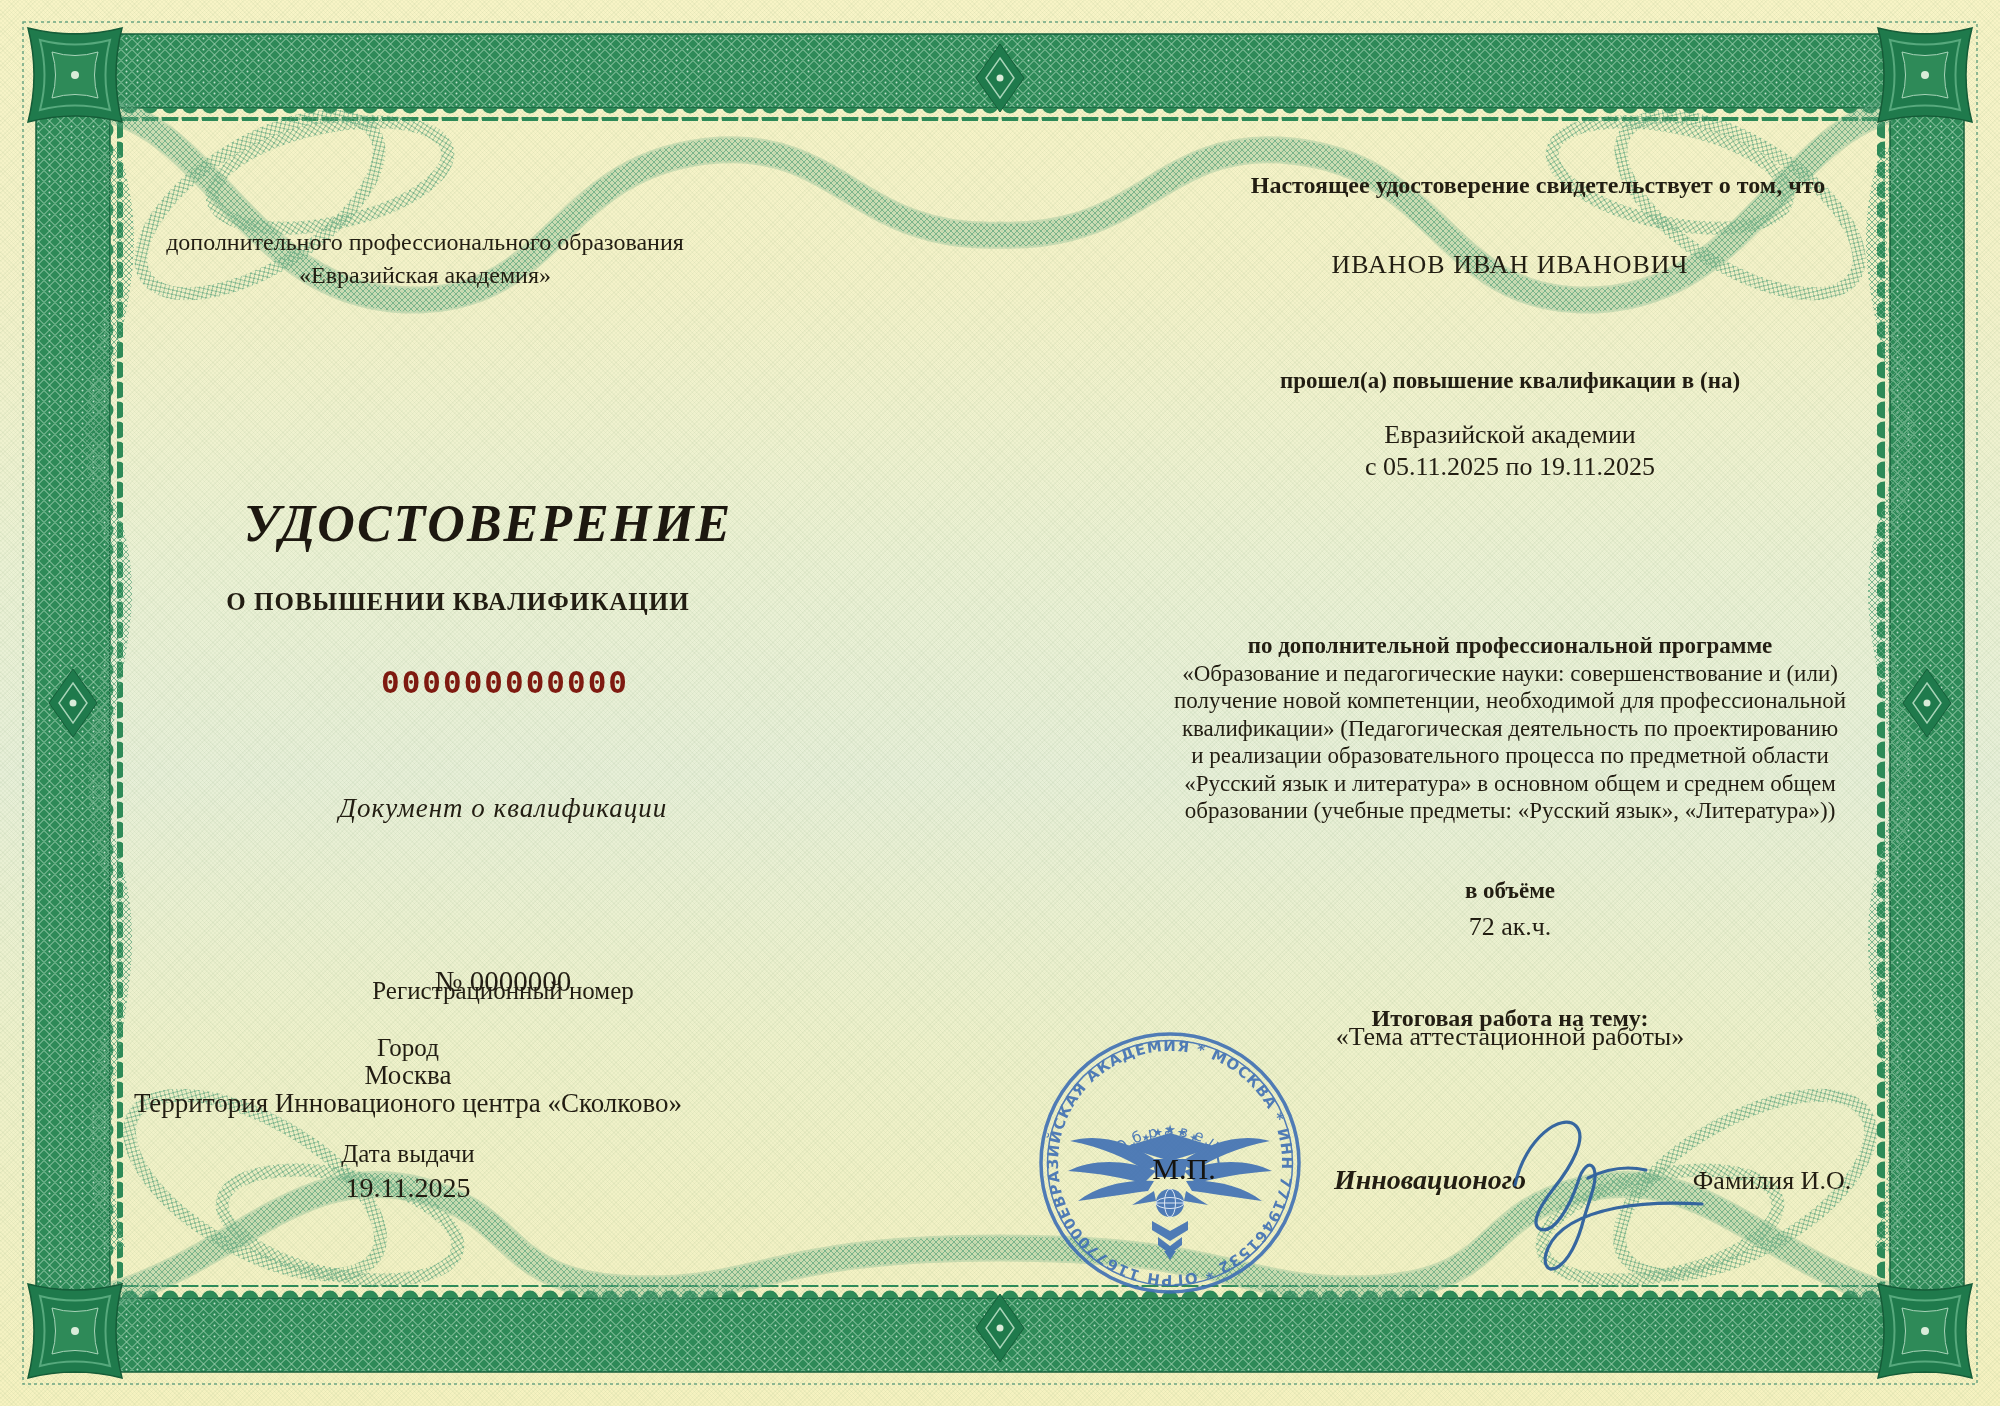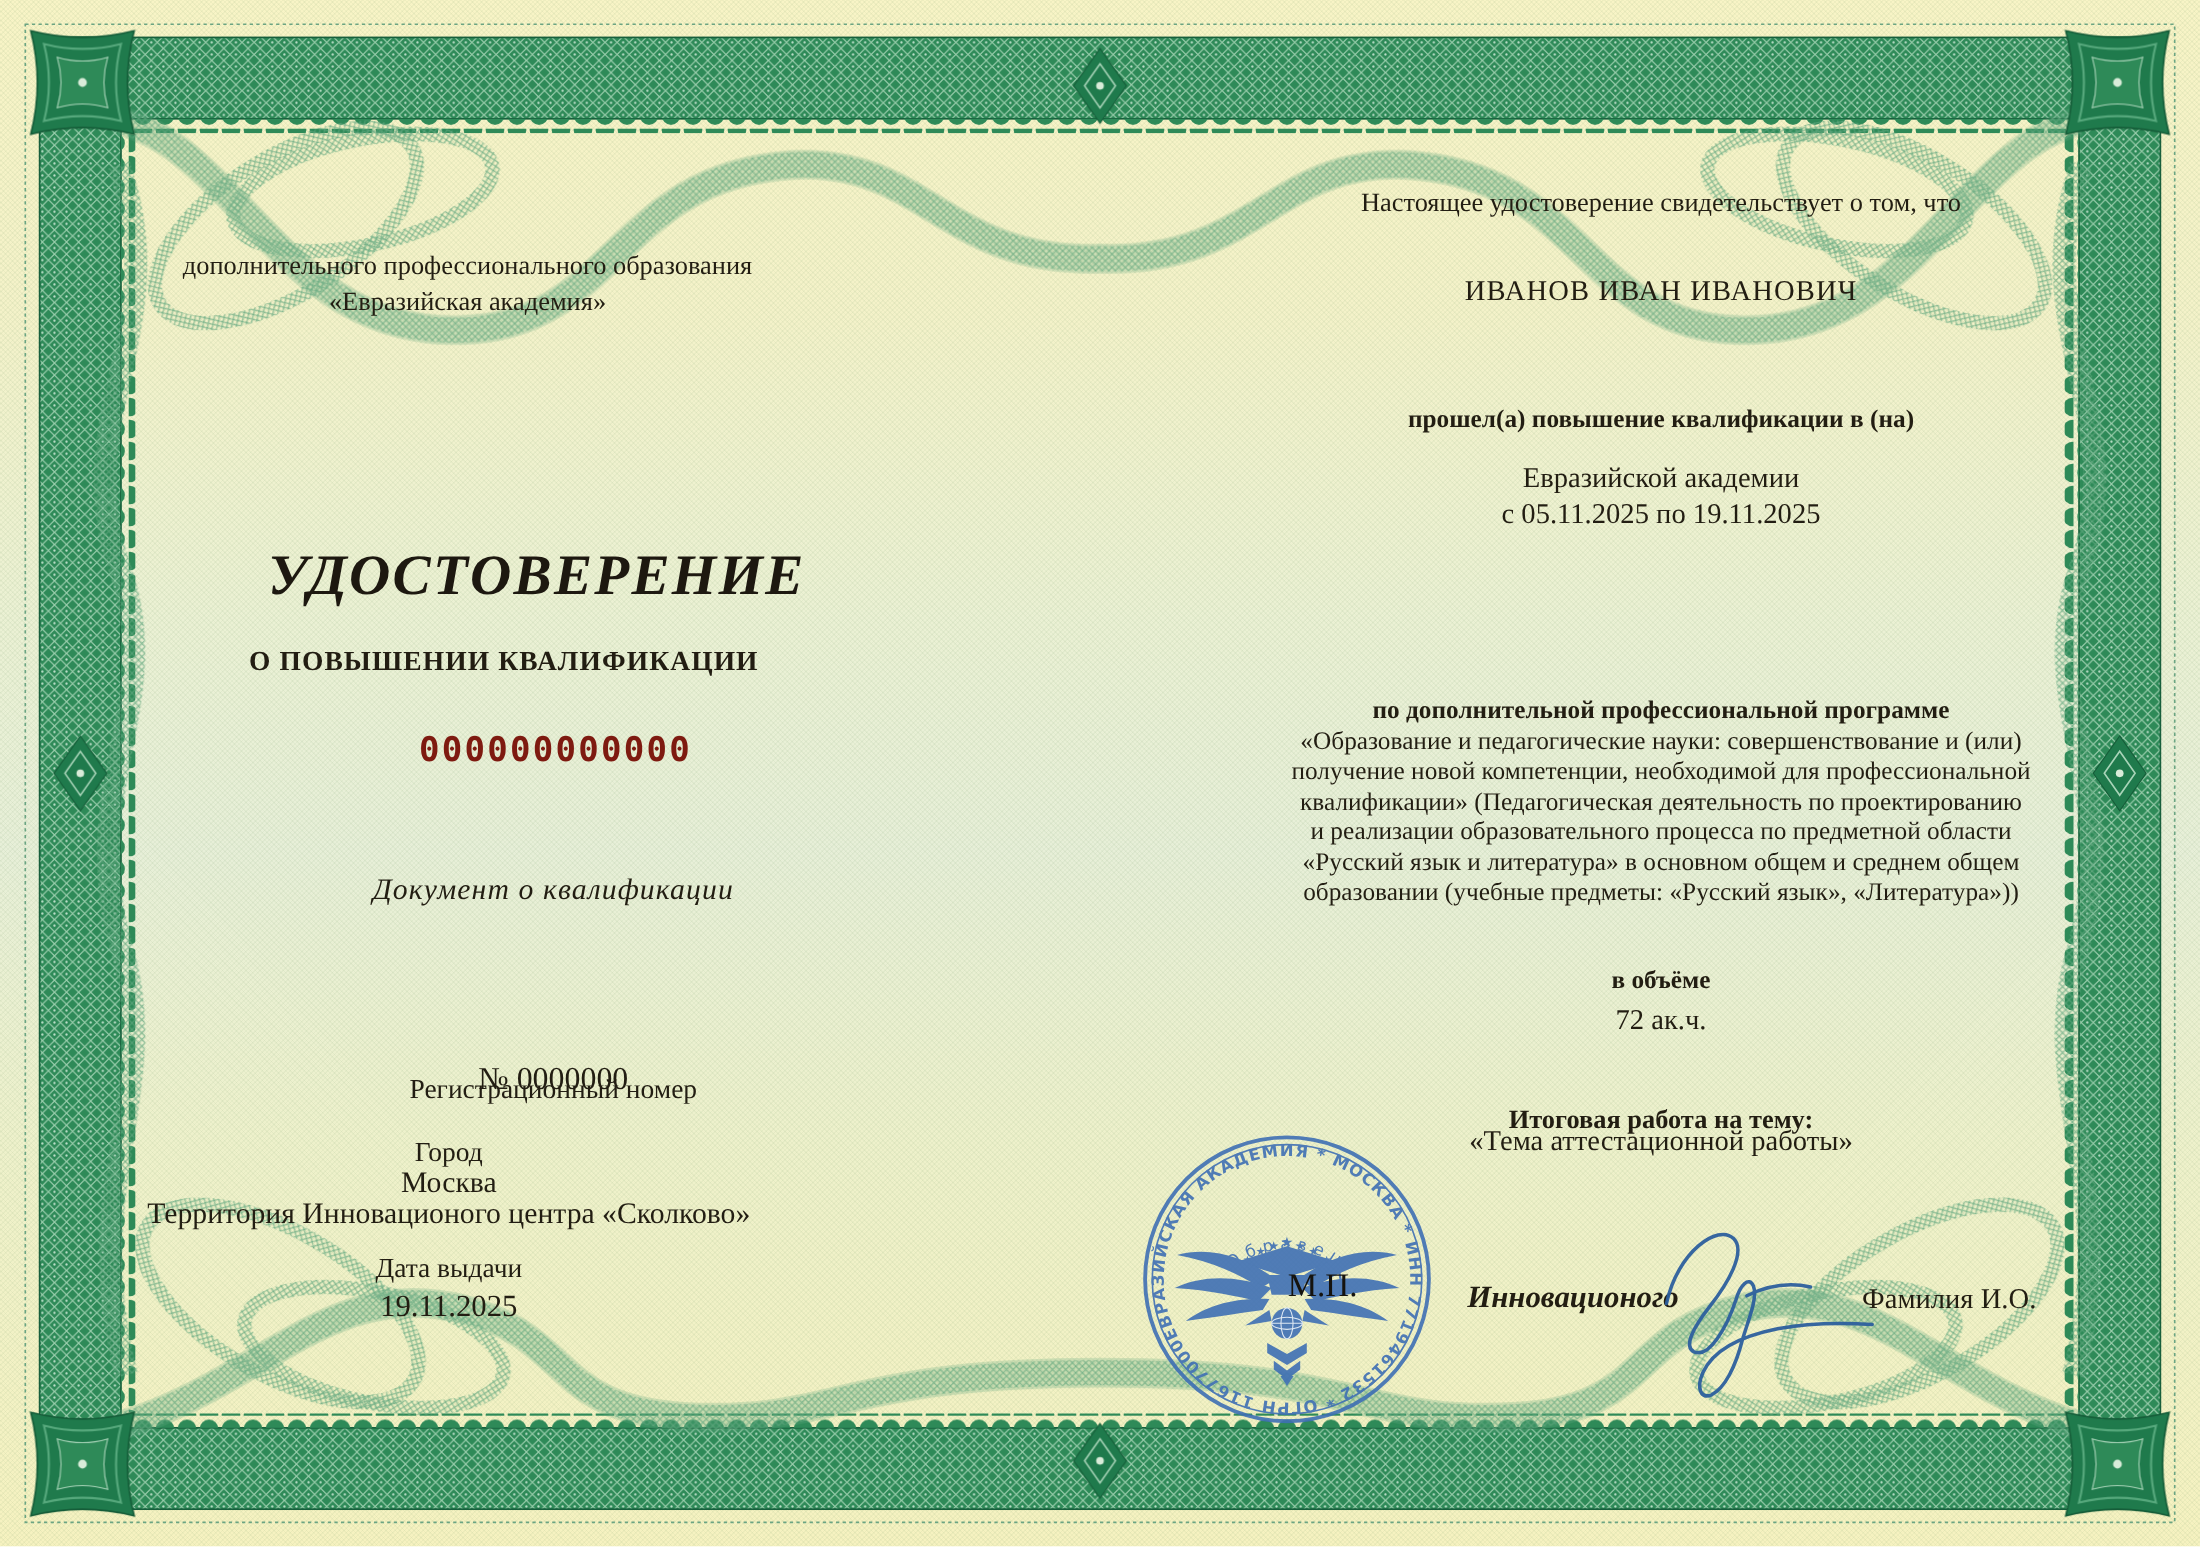--- a/index.html
+++ b/index.html
@@ -21,34 +21,34 @@
   .subtitle{left:138px; top:588px; width:640px; font-size:25px; font-weight:bold; letter-spacing:1px;}
   .blank-number{left:185px; top:664px; width:640px; font-family:"DejaVu Sans Mono","Liberation Mono",monospace; font-weight:bold; font-size:31px; letter-spacing:2px; color:#7e1a10;}
   .doc-type{left:183px; top:793px; width:640px; font-size:27px; font-style:italic; letter-spacing:1px;}
   .reg-label{left:183px; top:933px; width:640px; font-size:25px;margin-top:44px;}
   .reg-num{left:183px; top:965px; width:640px; font-size:29px;}
   .city-label{left:88px; top:1034px; width:640px; font-size:25px;}
   .city{left:88px; top:1060px; width:640px; font-size:27px;}
   .territory{left:88px; top:1088px; width:640px; font-size:27px;}
   .date-label{left:88px; top:1140px; width:640px; font-size:25px;}
   .date{left:88px; top:1172px; width:640px; font-size:28px;}
-  .intro{left:1105px; top:172px; width:810px; font-size:24px; font-weight:normal;}
+  .intro{left:1133px; top:172px; width:810px; font-size:24px; font-weight:bold;}
   .holder{left:1105px; top:250px; width:810px; font-size:26px; letter-spacing:1px;}
   .completed{left:1105px; top:368px; width:810px; font-size:23px; font-weight:bold;}
   .institution{left:1105px; top:420px; width:810px; font-size:26px;}
   .period{left:1105px; top:452px; width:810px; font-size:26px;}
   .program{left:1105px; top:632px; width:810px; font-size:23px; line-height:27.5px;}
   .program .lbl{font-weight:bold;}
   .vol-label{left:1105px; top:878px; width:810px; font-size:23px; font-weight:bold;}
   .vol{left:1105px; top:912px; width:810px; font-size:26px;}
   .final-label{left:1105px; top:1005px; width:810px; font-size:24px; font-weight:bold;}
   .topic{left:1105px; top:1022px; width:810px; font-size:26px;}
   .head-label{left:1300px; top:1164px; width:260px; font-size:28px; font-style:italic; font-weight:600;}
   .head-name{left:1652px; top:1166px; width:240px; font-size:26px;}
-  .mp{left:1134px; top:1152px; width:100px; font-size:30px; color:#15130e; z-index:6;text-align:right;}
+  .mp{left:1134px; top:1152px; width:100px; font-size:30px; color:#15130e; z-index:6;}
   .stamp-svg{left:1020px; top:1013px; z-index:5;}
   .sig-svg{left:1470px; top:1090px; z-index:5;}
   .border-svg{left:0; top:0; z-index:1;}
   .txt{z-index:3;}
 </style>
 </head>
 <body>
 
 <div class="certificate">
 

